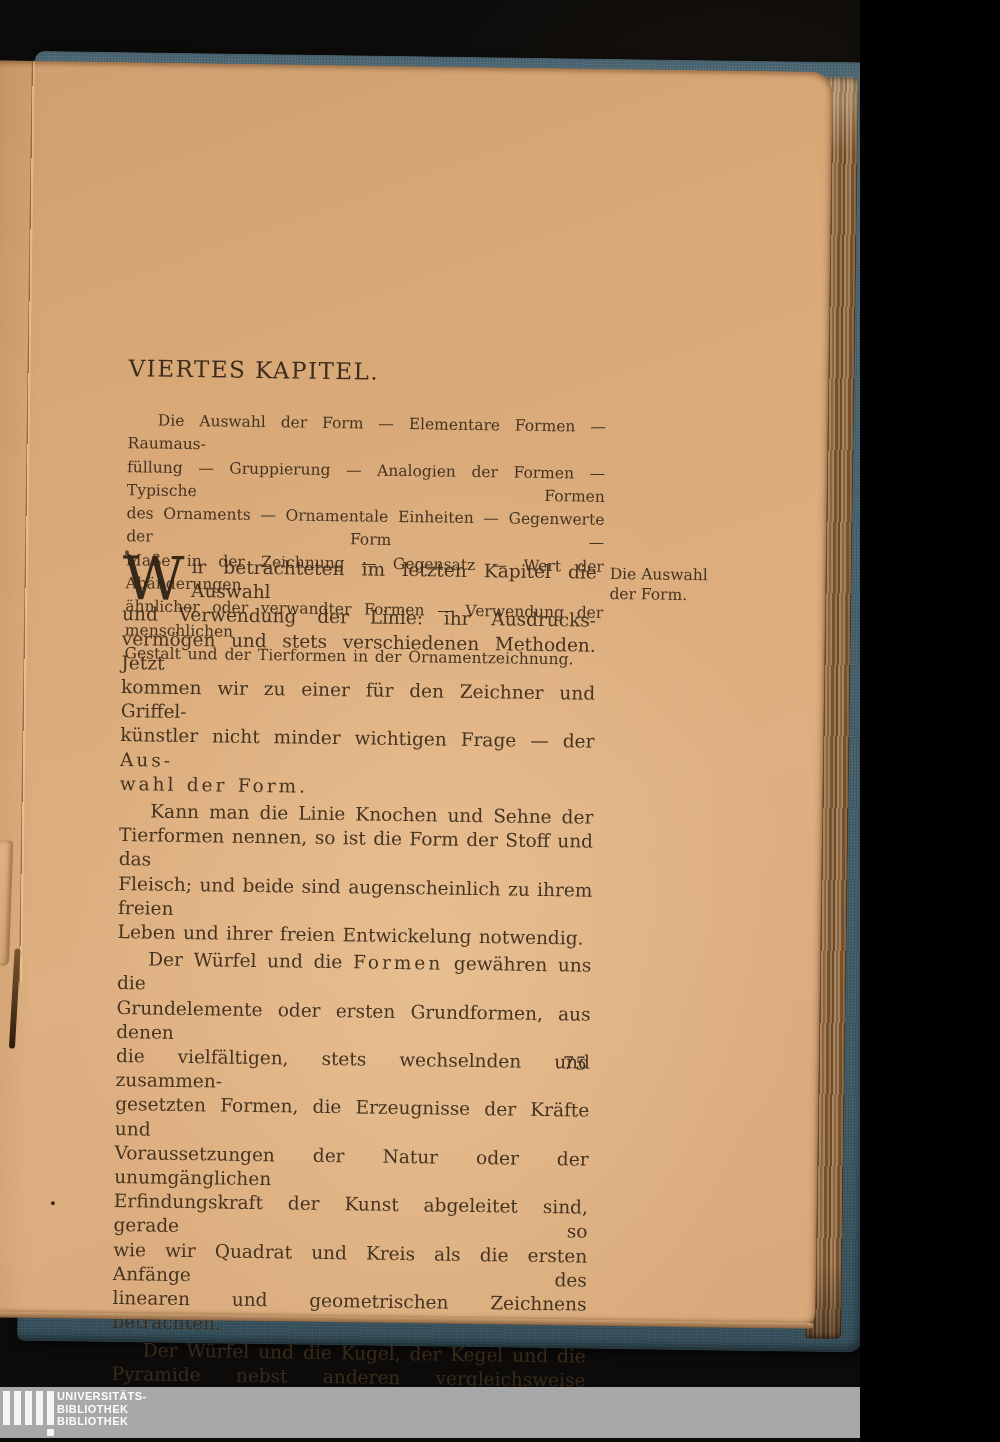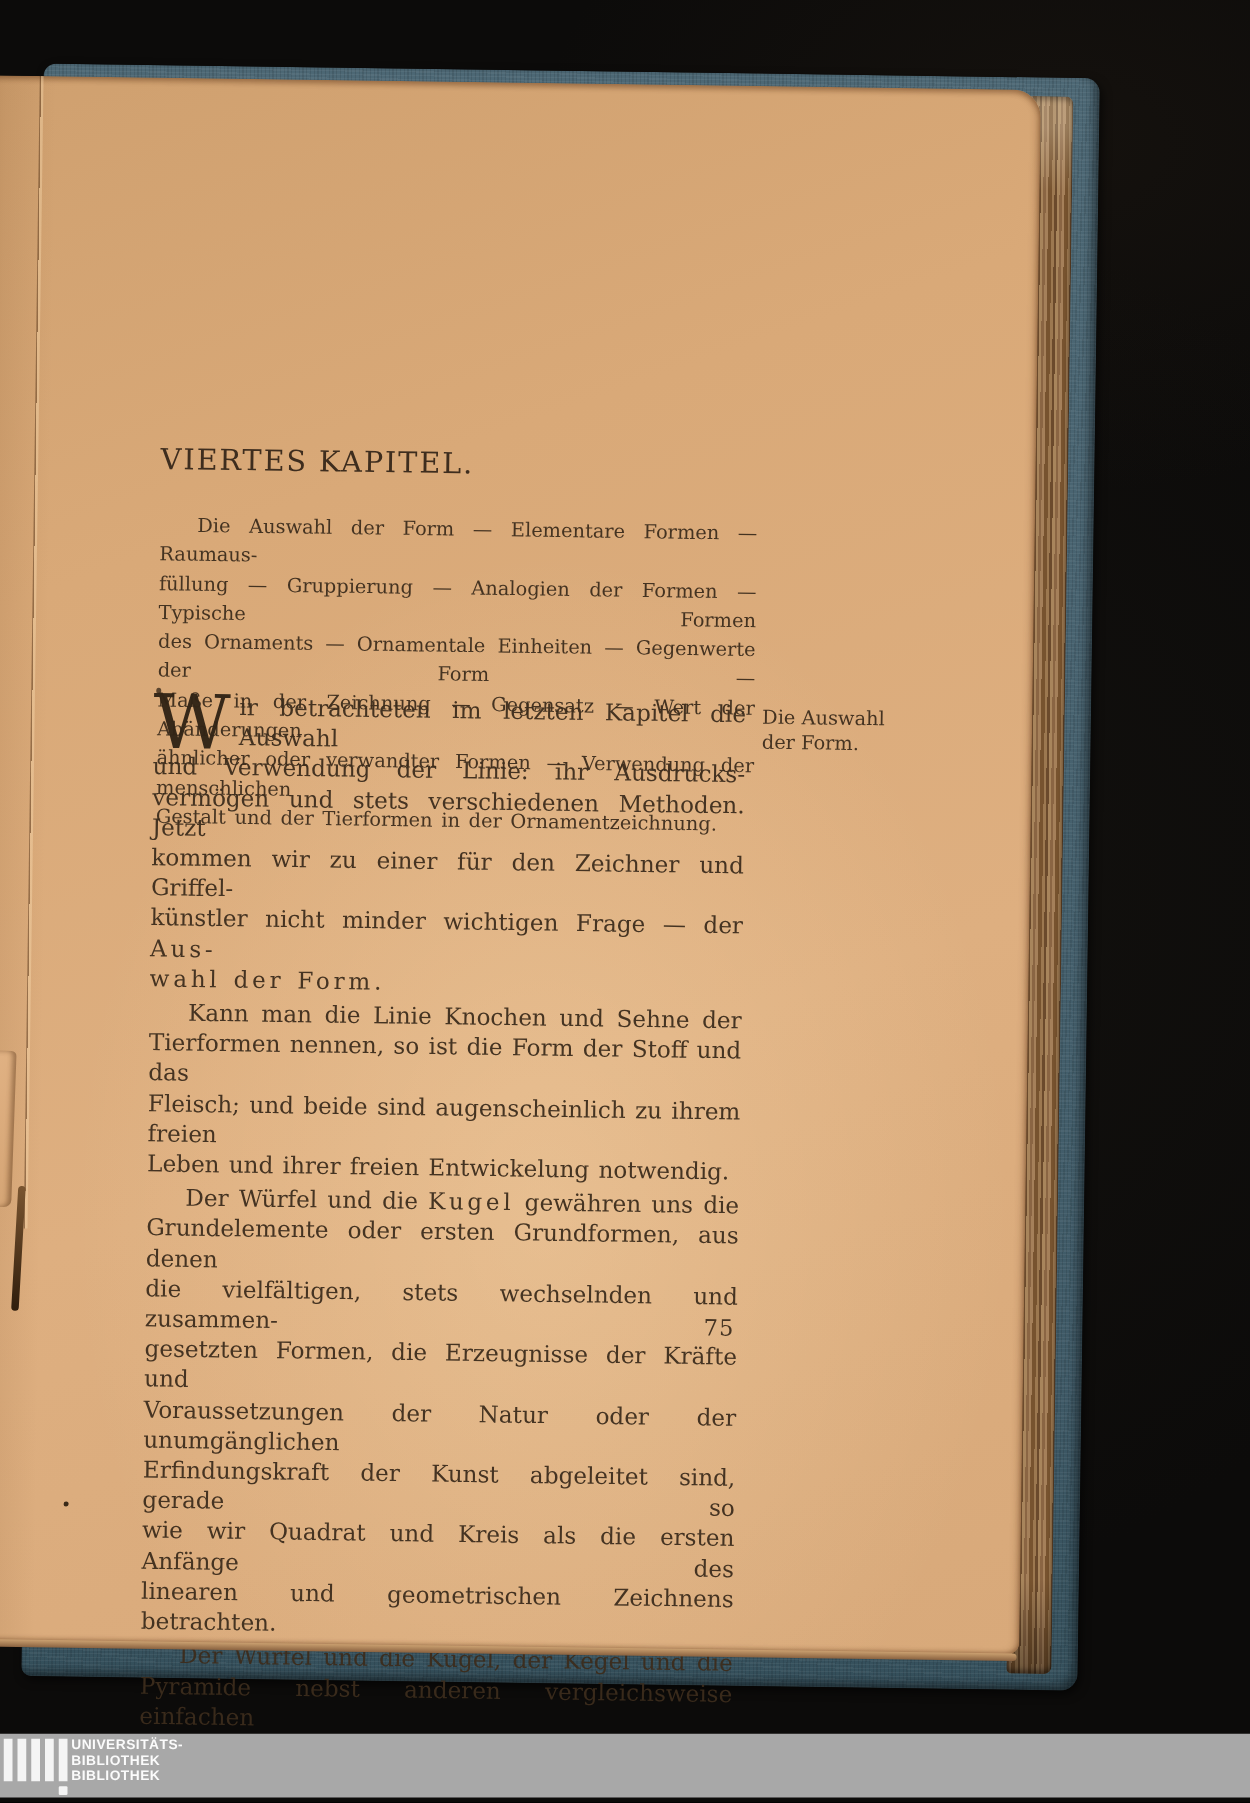--- a/index.html
+++ b/index.html
@@ -1,17 +1,17 @@
 <!DOCTYPE html>
 <html><head>
 <meta charset="utf-8">
 <style>
   html,body{margin:0;padding:0;background:#000;}
   .photo{
-    position:relative;width:1000px;height:1442px;overflow:hidden;
+    position:relative;width:860px;height:1442px;overflow:hidden;
     background:
       radial-gradient(ellipse 600px 400px at 85% 8%, rgba(60,45,30,.18), transparent 70%),
       radial-gradient(ellipse 900px 700px at 50% 50%, #14120f, #0c0b0a 85%);
     font-family:"DejaVu Serif", serif;
   }
   
   .book{position:absolute;left:-25px;top:50px;width:905px;height:1290px;
         transform:rotate(0.8deg);transform-origin:0 0;}
   .cover{position:absolute;left:60px;top:0;right:0;bottom:0;
     background:
@@ -112,21 +112,21 @@
             <div class="line"><span>künstler nicht minder wichtigen Frage — der </span><span class="g">Aus-</span></div>
             <div class="line last"><span class="g">wahl der Form.</span></div>
           </div>
           <div class="para">
             <div class="line indent"><span>Kann man die Linie Knochen und Sehne der</span></div>
             <div class="line"><span>Tierformen nennen, so ist die Form der Stoff und das</span></div>
             <div class="line"><span>Fleisch; und beide sind augenscheinlich zu ihrem freien</span></div>
             <div class="line last"><span>Leben und ihrer freien Entwickelung notwendig.</span></div>
           </div>
           <div class="para">
-            <div class="line indent"><span>Der Würfel und die </span><span class="g">Kugel</span><span> gewähren uns die</span></div>
+            <div class="line indent"><span>Der Würfel und die </span><span class="g">Formen</span><span> gewähren uns die</span></div>
             <div class="line"><span>Grundelemente oder ersten Grundformen, aus denen</span></div>
             <div class="line"><span>die vielfältigen, stets wechselnden und zusammen-</span></div>
             <div class="line"><span>gesetzten Formen, die Erzeugnisse der Kräfte und</span></div>
             <div class="line"><span>Voraussetzungen der Natur oder der unumgänglichen</span></div>
             <div class="line"><span>Erfindungskraft der Kunst abgeleitet sind, gerade so</span></div>
             <div class="line"><span>wie wir Quadrat und Kreis als die ersten Anfänge des</span></div>
             <div class="line last"><span>linearen und geometrischen Zeichnens betrachten.</span></div>
           </div>
           <div class="para">
             <div class="line indent"><span>Der Würfel und die Kugel, der Kegel und die</span></div>

